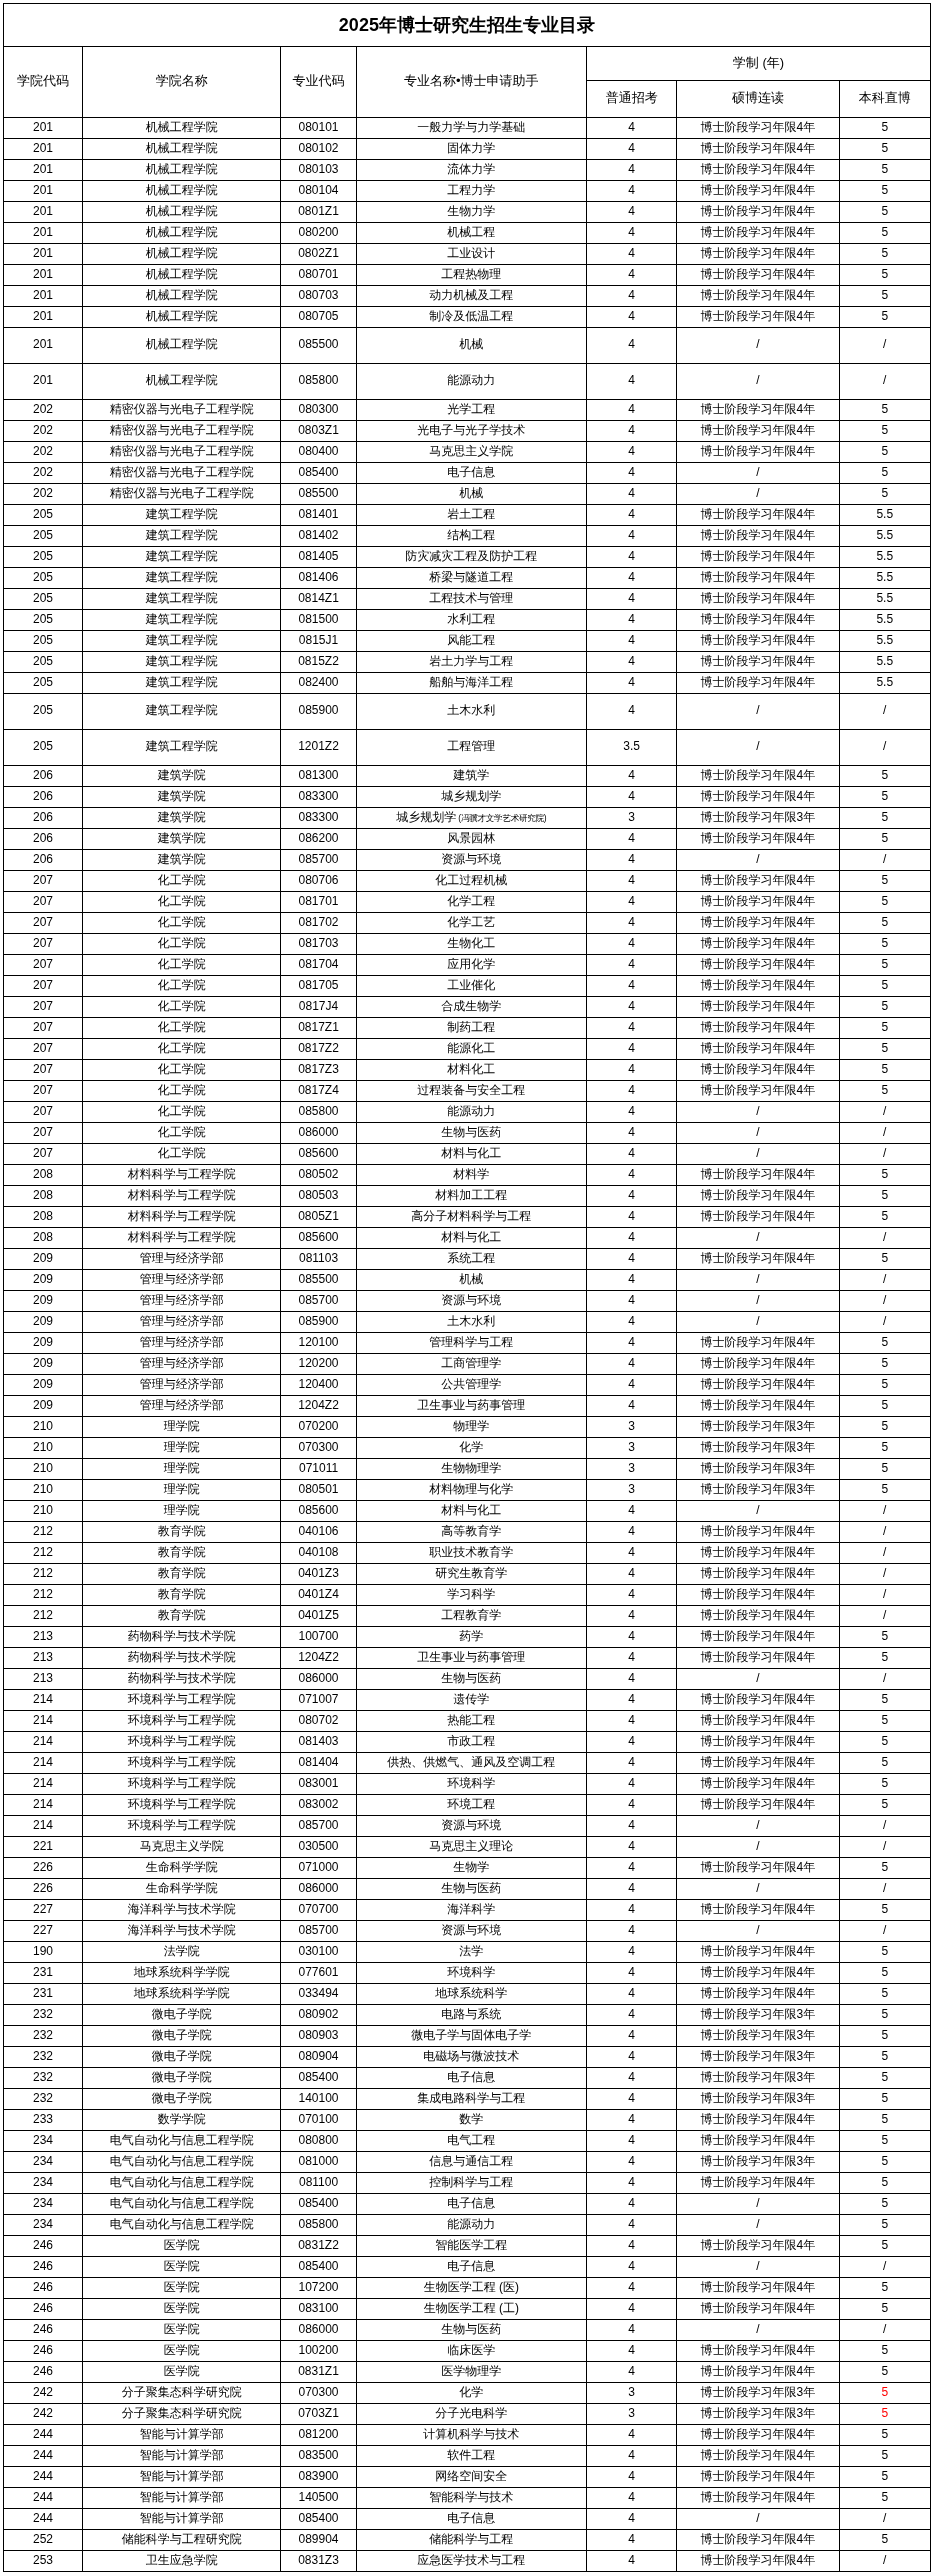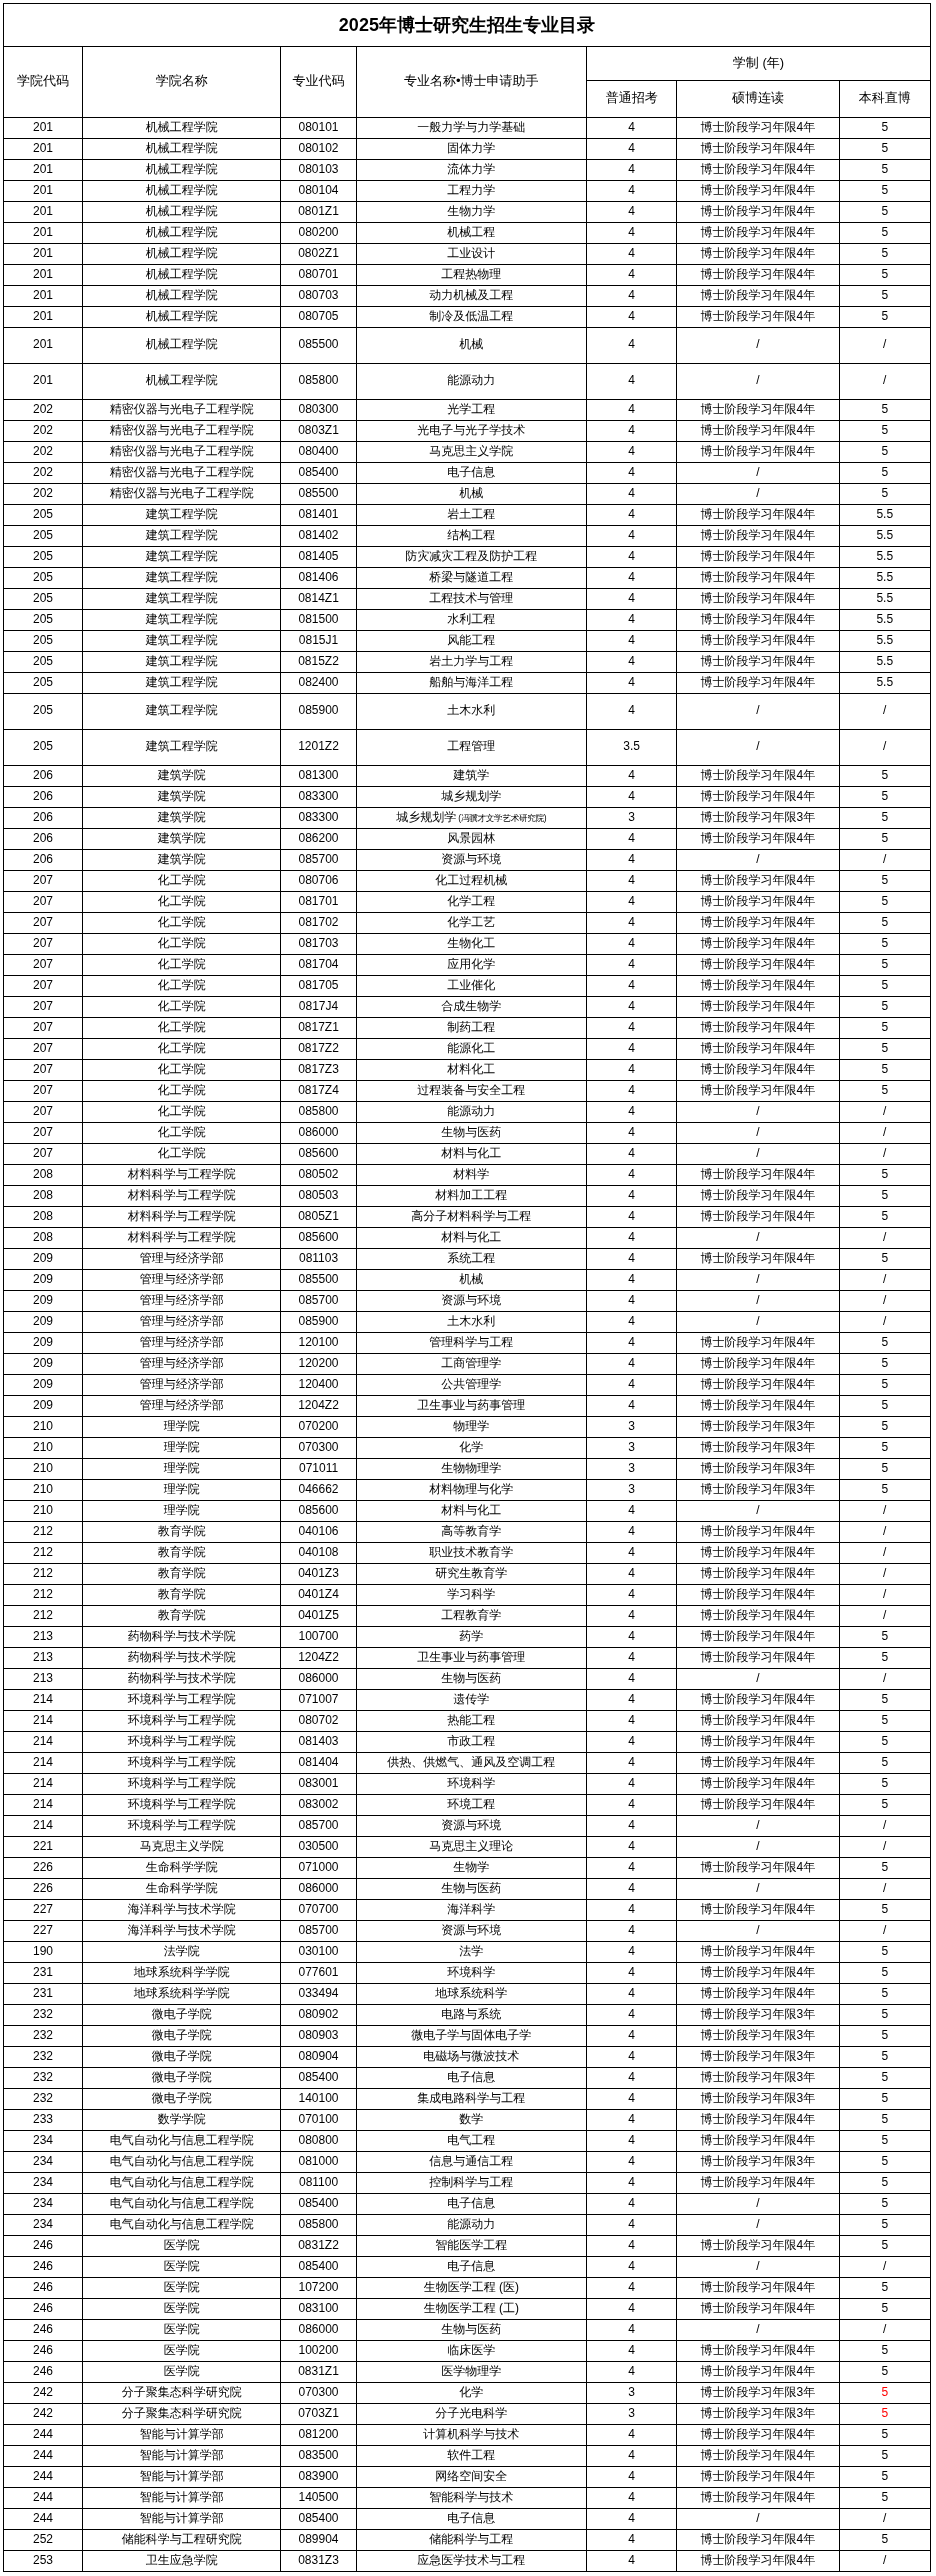--- a/index.html
+++ b/index.html
@@ -607,21 +607,21 @@
     <td>理学院</td>
     <td>071011</td>
     <td><span class="m">生物物理学</span><span class="note"></span></td>
     <td>3</td>
     <td>博士阶段学习年限3年</td>
     <td>5</td>
   </tr>
         <tr>
     <td>210</td>
     <td>理学院</td>
-    <td>046662</td>
+    <td>080501</td>
     <td><span class="m">材料物理与化学</span><span class="note"></span></td>
     <td>3</td>
     <td>博士阶段学习年限3年</td>
     <td>5</td>
   </tr>
         <tr>
     <td>210</td>
     <td>理学院</td>
     <td>085600</td>
     <td><span class="m">材料与化工</span><span class="note"></span></td>

